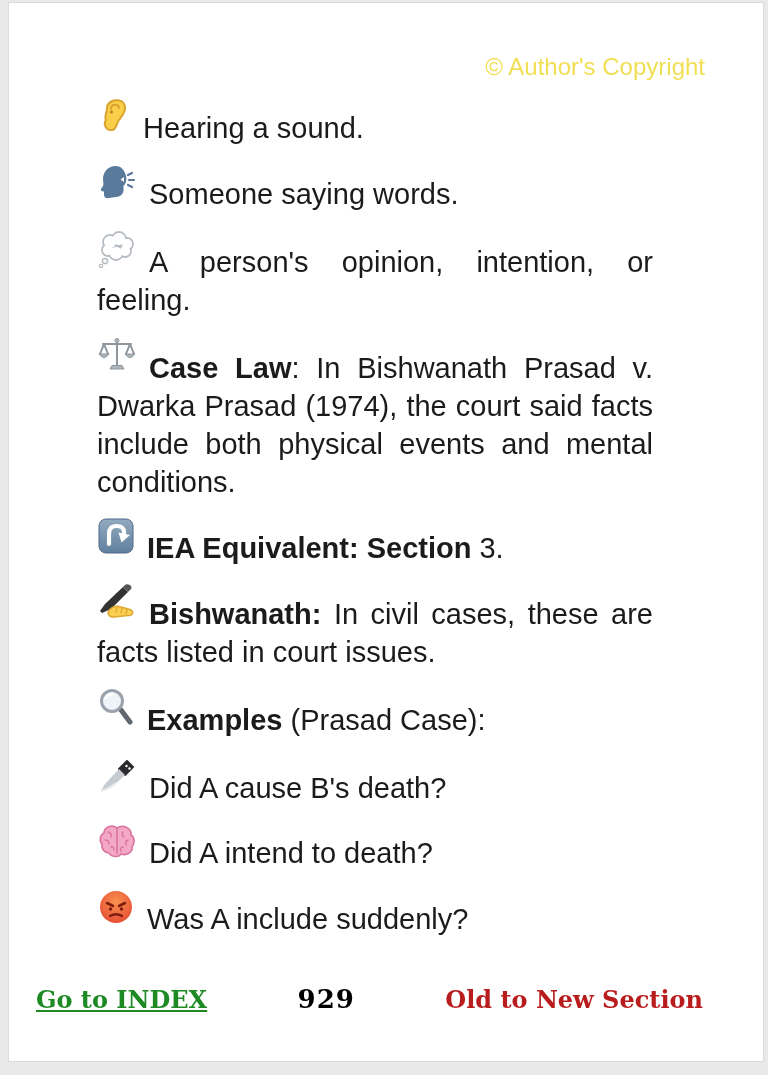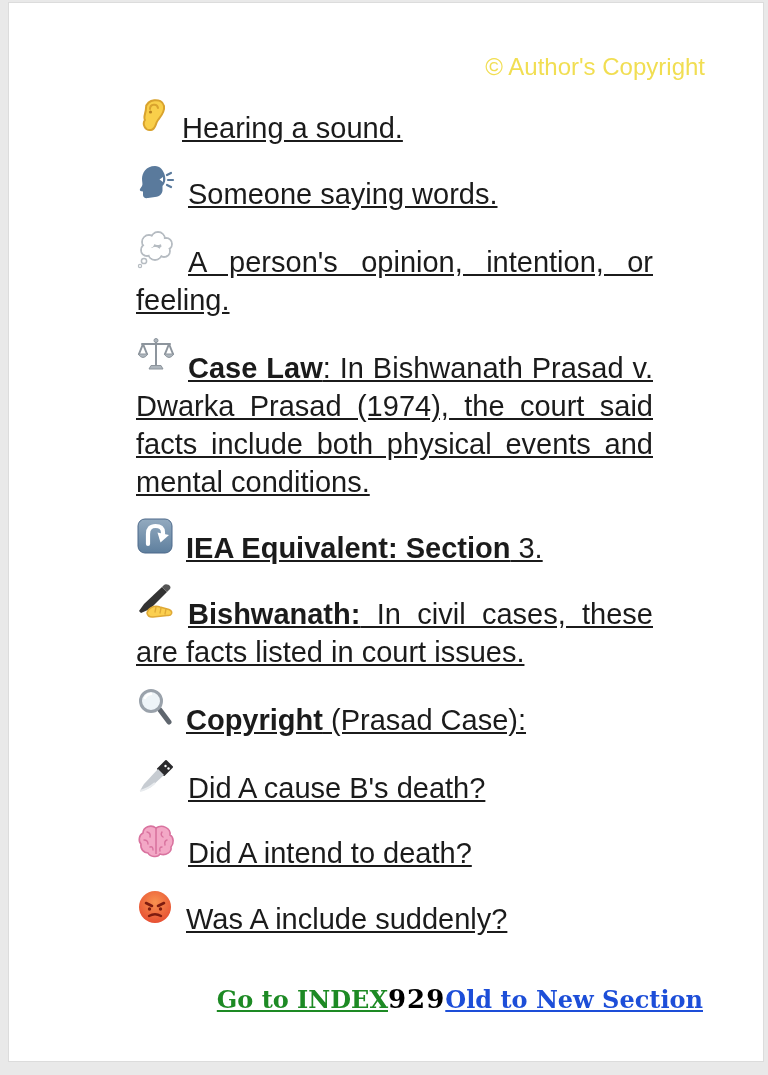--- a/index.html
+++ b/index.html
@@ -8,60 +8,59 @@
     position:relative;
     background:#e9e9e9;
     overflow:hidden;
     font-family:"Liberation Sans", sans-serif;
   }
   .page {
     position:absolute;
     left:9px; top:3px; right:5px; bottom:14px;
     background:#ffffff;
     box-shadow:0 0 0 1px #dcdcdc;
-    padding-left:32px;
   }
   .copyright {
     padding:50px 58px 0 0;
     text-align:right;
     font-size:24px;
     color:#f1de52;
   }
   .content {
     padding:14px 110px 0 88px;
     font-size:29px;
     line-height:38px;
     color:#1b1b1b;
     text-align:justify;
   }
-  .content p.line { margin:0 0 16px 7px;text-decoration:underline; }
+  .content p.line { margin:0 0 16px 0; }
   .content p.gap { margin-top:30px; margin-bottom:10px; }
   .content p.indent { text-indent:8px; }
   .b { font-weight:bold; }
   .ico {
     display:inline-block;
     margin-right:12px;
     vertical-align:-7px;
     line-height:0;
   }
   .ico svg { display:inline-block; vertical-align:bottom; }
   .footer {
     position:absolute;
     left:0; right:5px; top:984px;
     display:flex;
     align-items:baseline;
-    justify-content:flex-end;
+    justify-content:space-between;
     padding:0 60px 0 36px;
     font-family:"DejaVu Serif", serif;
     font-weight:bold;
     font-size:24px;
   }
   .f-index  { color:#1d8a24; text-decoration:underline; cursor:pointer; }
   .f-page   { color:#000000; font-size:26px; letter-spacing:1px; }
-  .f-section{ color:#1d4ed8; text-decoration:underline; cursor:pointer; }
+  .f-section{ color:#b91c1c; cursor:pointer; }
 </style>
 </head>
 <body>
 
 <div class="page">
 
   <div class="copyright">© Author's Copyright</div>
 
   <div class="content">
 
@@ -147,21 +146,21 @@
         <path d="M11 30 C12 25 18 22 24 24 L33 26.5 Q36.5 28 35.5 30.8 Q34.5 33 31 32.5 L17 34 Q12 34.5 11 30 Z" fill="#fbcf4f" stroke="#dfa936" stroke-width="1.5"></path>
         <path d="M20 24 L19 29 M25 25 L24 30 M30 26 L29 31" stroke="#dfa936" stroke-width="1.3" fill="none" stroke-linecap="round"></path>
       </svg></span><span class="b">Bishwanath:</span><span> In civil cases, these are facts listed in court issues.</span>
     </p>
 
     <p class="line">
       <span class="ico"><svg width="38" height="40" viewBox="0 0 38 40">
         <line x1="24" y1="23" x2="33" y2="35" stroke="#5f666e" stroke-width="5" stroke-linecap="round"></line>
         <circle cx="15" cy="14" r="10.5" fill="#eef4f8" stroke="#9aa2ab" stroke-width="3"></circle>
         <path d="M9 11 Q11 7 15 7" stroke="#ffffff" stroke-width="2.5" fill="none" stroke-linecap="round"></path>
-      </svg></span><span class="b">Copyright</span><span> (Prasad Case):</span>
+      </svg></span><span class="b">Examples</span><span> (Prasad Case):</span>
     </p>
 
     <p class="line">
       <span class="ico"><svg width="40" height="40" viewBox="0 0 40 40">
         <polygon points="22,14 30,6 36,12 28,20" fill="#2b2b2d" stroke="#2b2b2d" stroke-width="2" stroke-linejoin="round"></polygon>
         <circle cx="29.5" cy="11" r="1.2" fill="#ffffff"></circle>
             <circle cx="32.5" cy="13.5" r="1.2" fill="#ffffff"></circle>
         <path d="M4 36 Q6 32 8 29 L22 14 L28 20 L15 32 Q10 35 4 36 Z" fill="#c7ccd2"></path>
         <path d="M4 36 Q12 34 19 28" stroke="#e8ebee" stroke-width="2" fill="none"></path>
       </svg></span><span class="b"></span><span>Did A cause B's death?</span>

